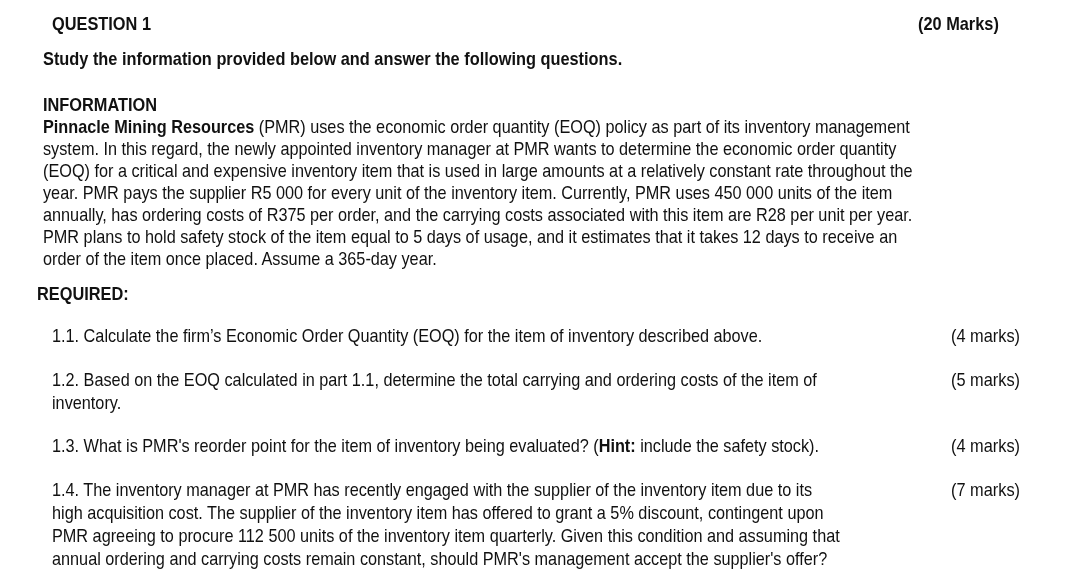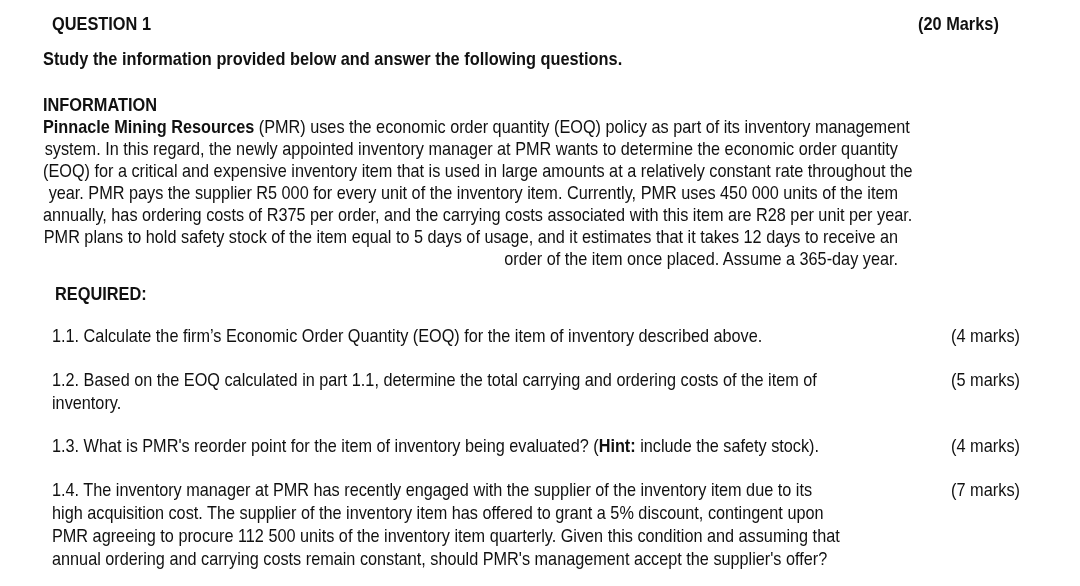--- a/index.html
+++ b/index.html
@@ -35,32 +35,31 @@
     }
     .instruction {
       left: 43px; top: 48px;
     }
     .info-heading {
       left: 43px; top: 94px;
     }
     .info-body {
       left: 43px; top: 116px;
       width: 1000px;
-      text-align: right;
     }
     .info-line {
       display: block;
       height: 22px;
       line-height: 22px;
       font-size: 19px;
       white-space: nowrap;
       transform-origin: left top;
     }
     .required {
-      left: 55px; top: 283px;
+      left: 37px; top: 283px;
     }
     .q-line {
       position: absolute;
       left: 52px;
       font-size: 19px;
       line-height: 22px;
       white-space: nowrap;
       transform-origin: left top;
     }
     .q-mark {

